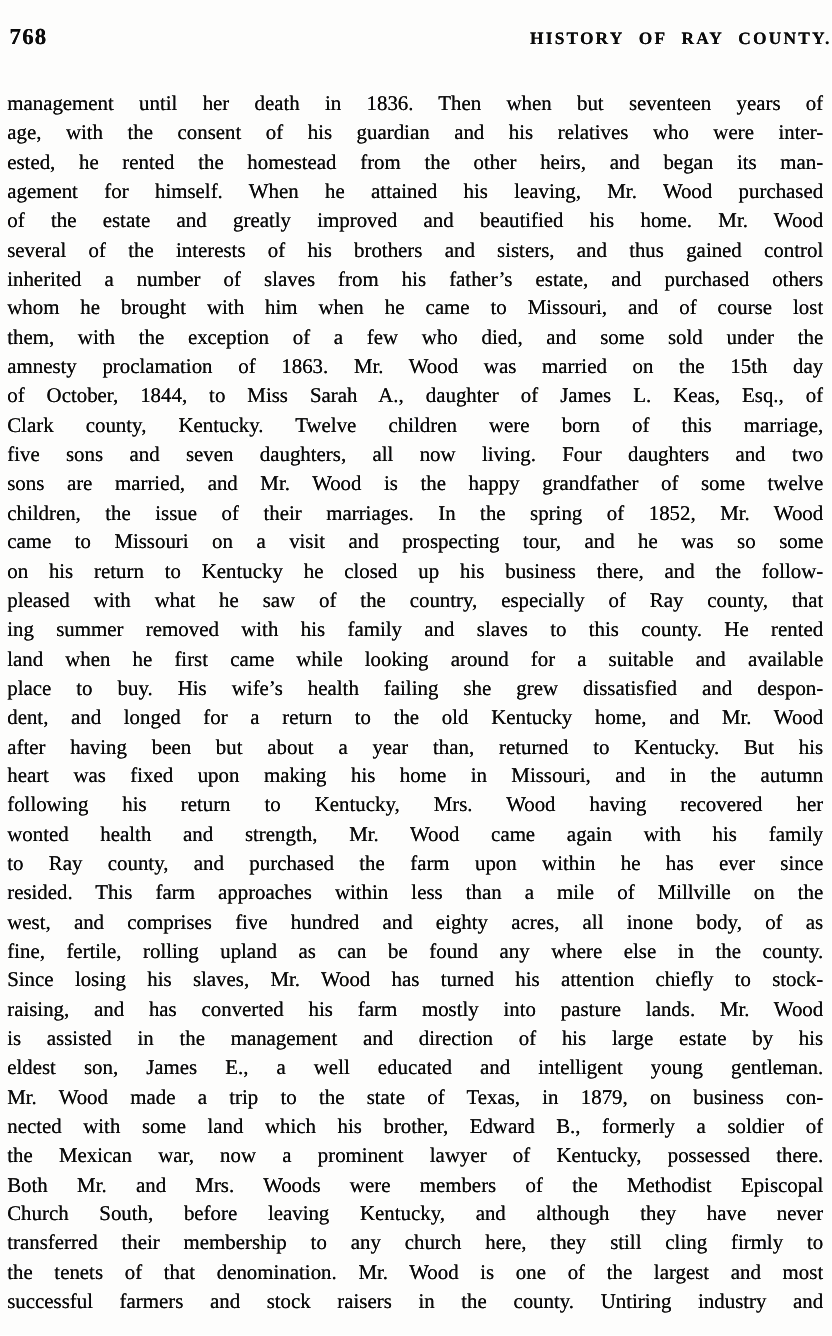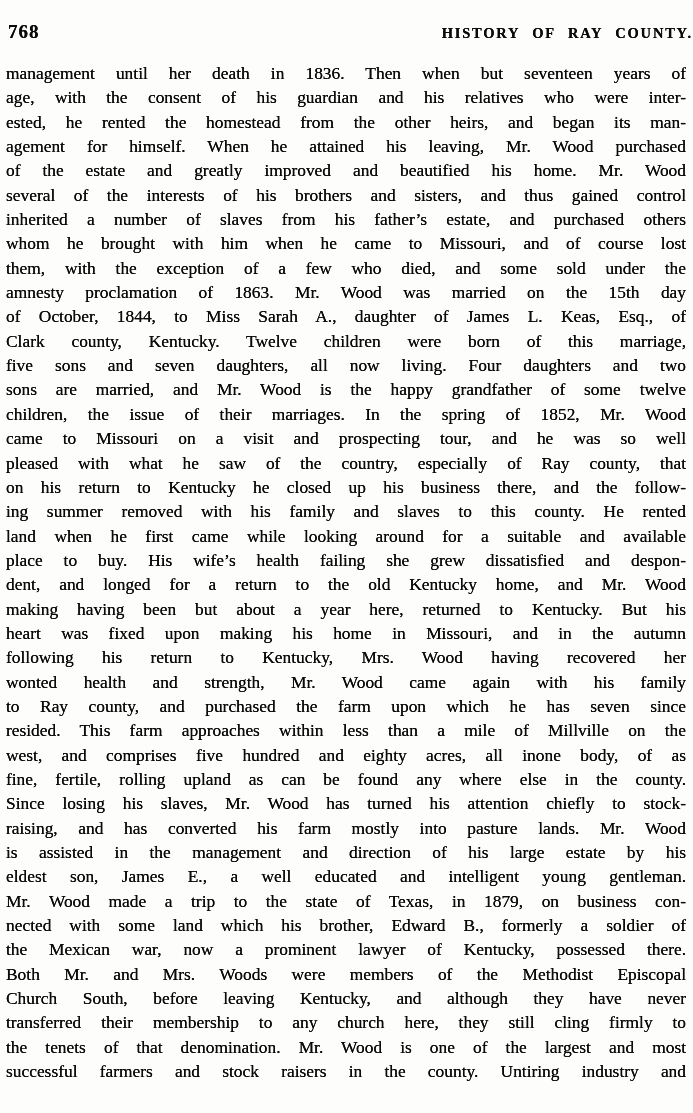--- a/index.html
+++ b/index.html
@@ -35,21 +35,21 @@
     right: 0;
     top: 25px;
     text-align: right;
     font-size: 14.5px;
     font-weight: bold;
     letter-spacing: 1.8px;
     word-spacing: 7px;
     text-shadow: 0 0 0.5px currentColor;
   }
   .body-block {
-    margin-top: 15px;
+    margin-top: 28px;
     padding: 0 7px 0 6px;
   }
   .line {
     font-size: 17.4px;
     line-height: 24.35px;
     height: 24.35px;
     overflow: hidden;
     text-align: justify;
     text-align-last: justify;
     -moz-text-align-last: justify;
@@ -75,32 +75,32 @@
       <div class="line">several of the interests of his brothers and sisters, and thus gained control</div>
       <div class="line">inherited a number of slaves from his father’s estate, and purchased others</div>
       <div class="line">whom he brought with him when he came to Missouri, and of course lost</div>
       <div class="line">them, with the exception of a few who died, and some sold under the</div>
       <div class="line">amnesty proclamation of 1863.  Mr. Wood was married on the 15th day</div>
       <div class="line">of October, 1844, to Miss Sarah A., daughter of James L. Keas, Esq., of</div>
       <div class="line">Clark county, Kentucky.  Twelve children were born of this marriage,</div>
       <div class="line">five sons and seven daughters, all now living.  Four daughters and two</div>
       <div class="line">sons are married, and Mr. Wood is the happy grandfather of some twelve</div>
       <div class="line">children, the issue of their marriages.  In the spring of 1852, Mr. Wood</div>
-      <div class="line">came to Missouri on a visit and prospecting tour, and he was so well</div>
+      <div class="line">came to Missouri on a visit and prospecting tour, and he was so some</div>
+      <div class="line">on his return to Kentucky he closed up his business there, and the follow-</div>
       <div class="line">pleased with what he saw of the country, especially of Ray county, that</div>
-      <div class="line">on his return to Kentucky he closed up his business there, and the follow-</div>
       <div class="line">ing summer removed with his family and slaves to this county.  He rented</div>
       <div class="line">land when he first came while looking around for a suitable and available</div>
       <div class="line">place to buy.  His wife’s health failing she grew dissatisfied and despon-</div>
       <div class="line">dent, and longed for a return to the old Kentucky home, and Mr. Wood</div>
-      <div class="line">making having been but about a year here, returned to Kentucky.  But his</div>
+      <div class="line">after having been but about a year than, returned to Kentucky.  But his</div>
       <div class="line">heart was fixed upon making his home in Missouri, and in the autumn</div>
       <div class="line">following his return to Kentucky, Mrs. Wood having recovered her</div>
       <div class="line">wonted health and strength, Mr. Wood came again with his family</div>
-      <div class="line">to Ray county, and purchased the farm upon which he has seven since</div>
+      <div class="line">to Ray county, and purchased the farm upon within he has ever since</div>
       <div class="line">resided.  This farm approaches within less than a mile of Millville on the</div>
       <div class="line">west, and comprises five hundred and eighty acres, all inone body, of as</div>
       <div class="line">fine, fertile, rolling upland as can be found any where else in the county.</div>
       <div class="line">Since losing his slaves, Mr. Wood has turned his attention chiefly to stock-</div>
       <div class="line">raising, and has converted his farm mostly into pasture lands.  Mr. Wood</div>
       <div class="line">is assisted in the management and direction of his large estate by his</div>
       <div class="line">eldest son, James E., a well educated and intelligent young gentleman.</div>
       <div class="line">Mr. Wood made a trip to the state of Texas, in 1879, on business con-</div>
       <div class="line">nected with some land which his brother, Edward B., formerly a soldier of</div>
       <div class="line">the Mexican war, now a prominent lawyer of Kentucky, possessed there.</div>

